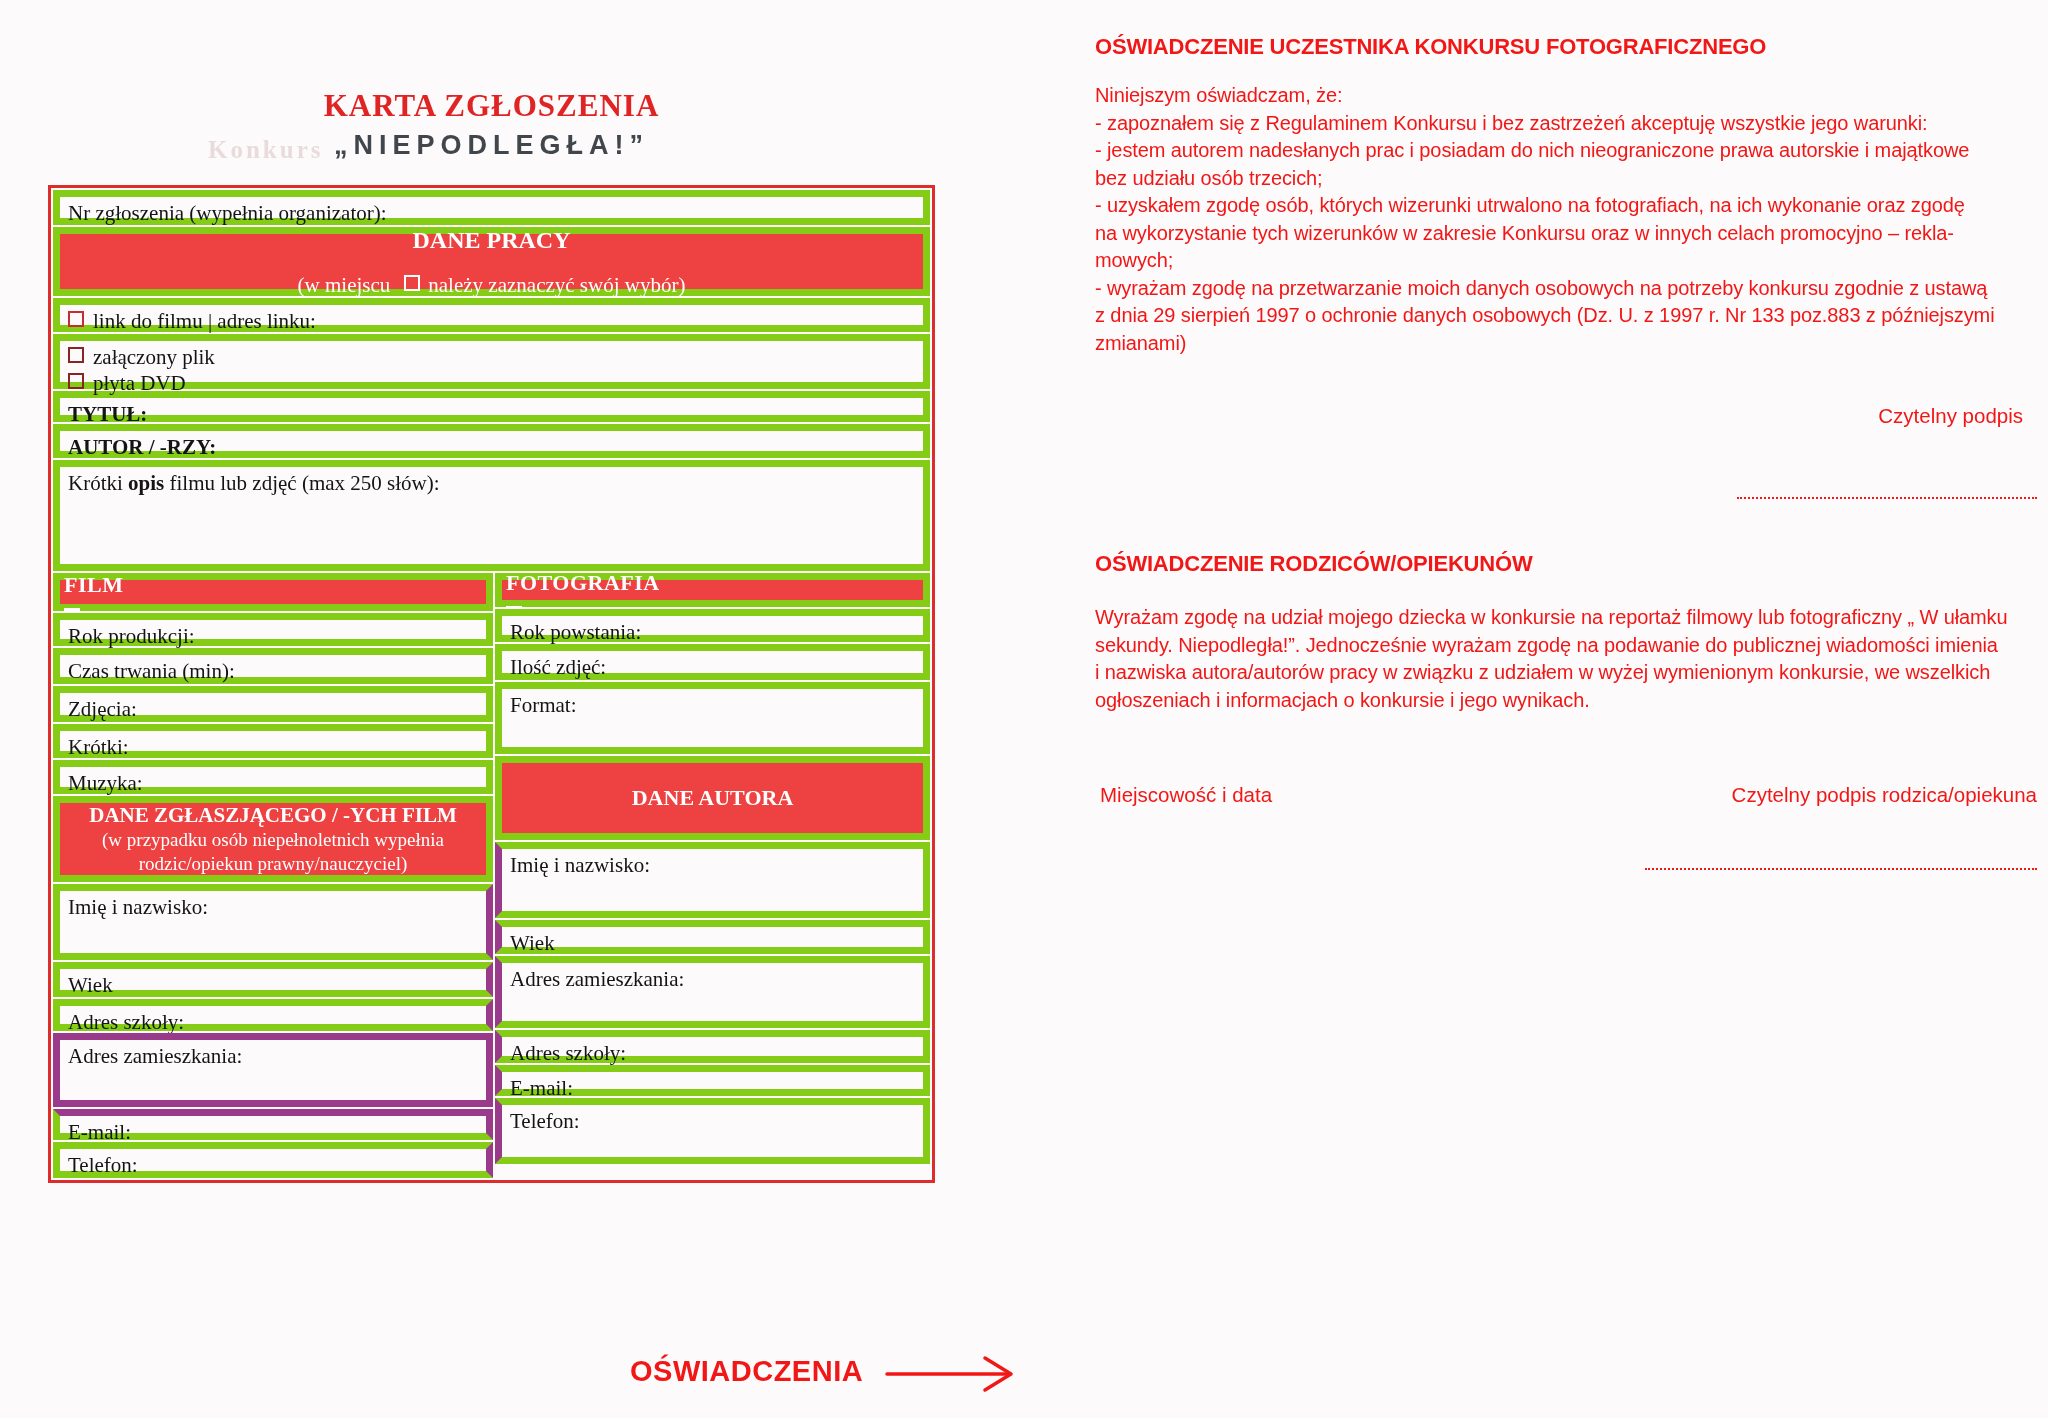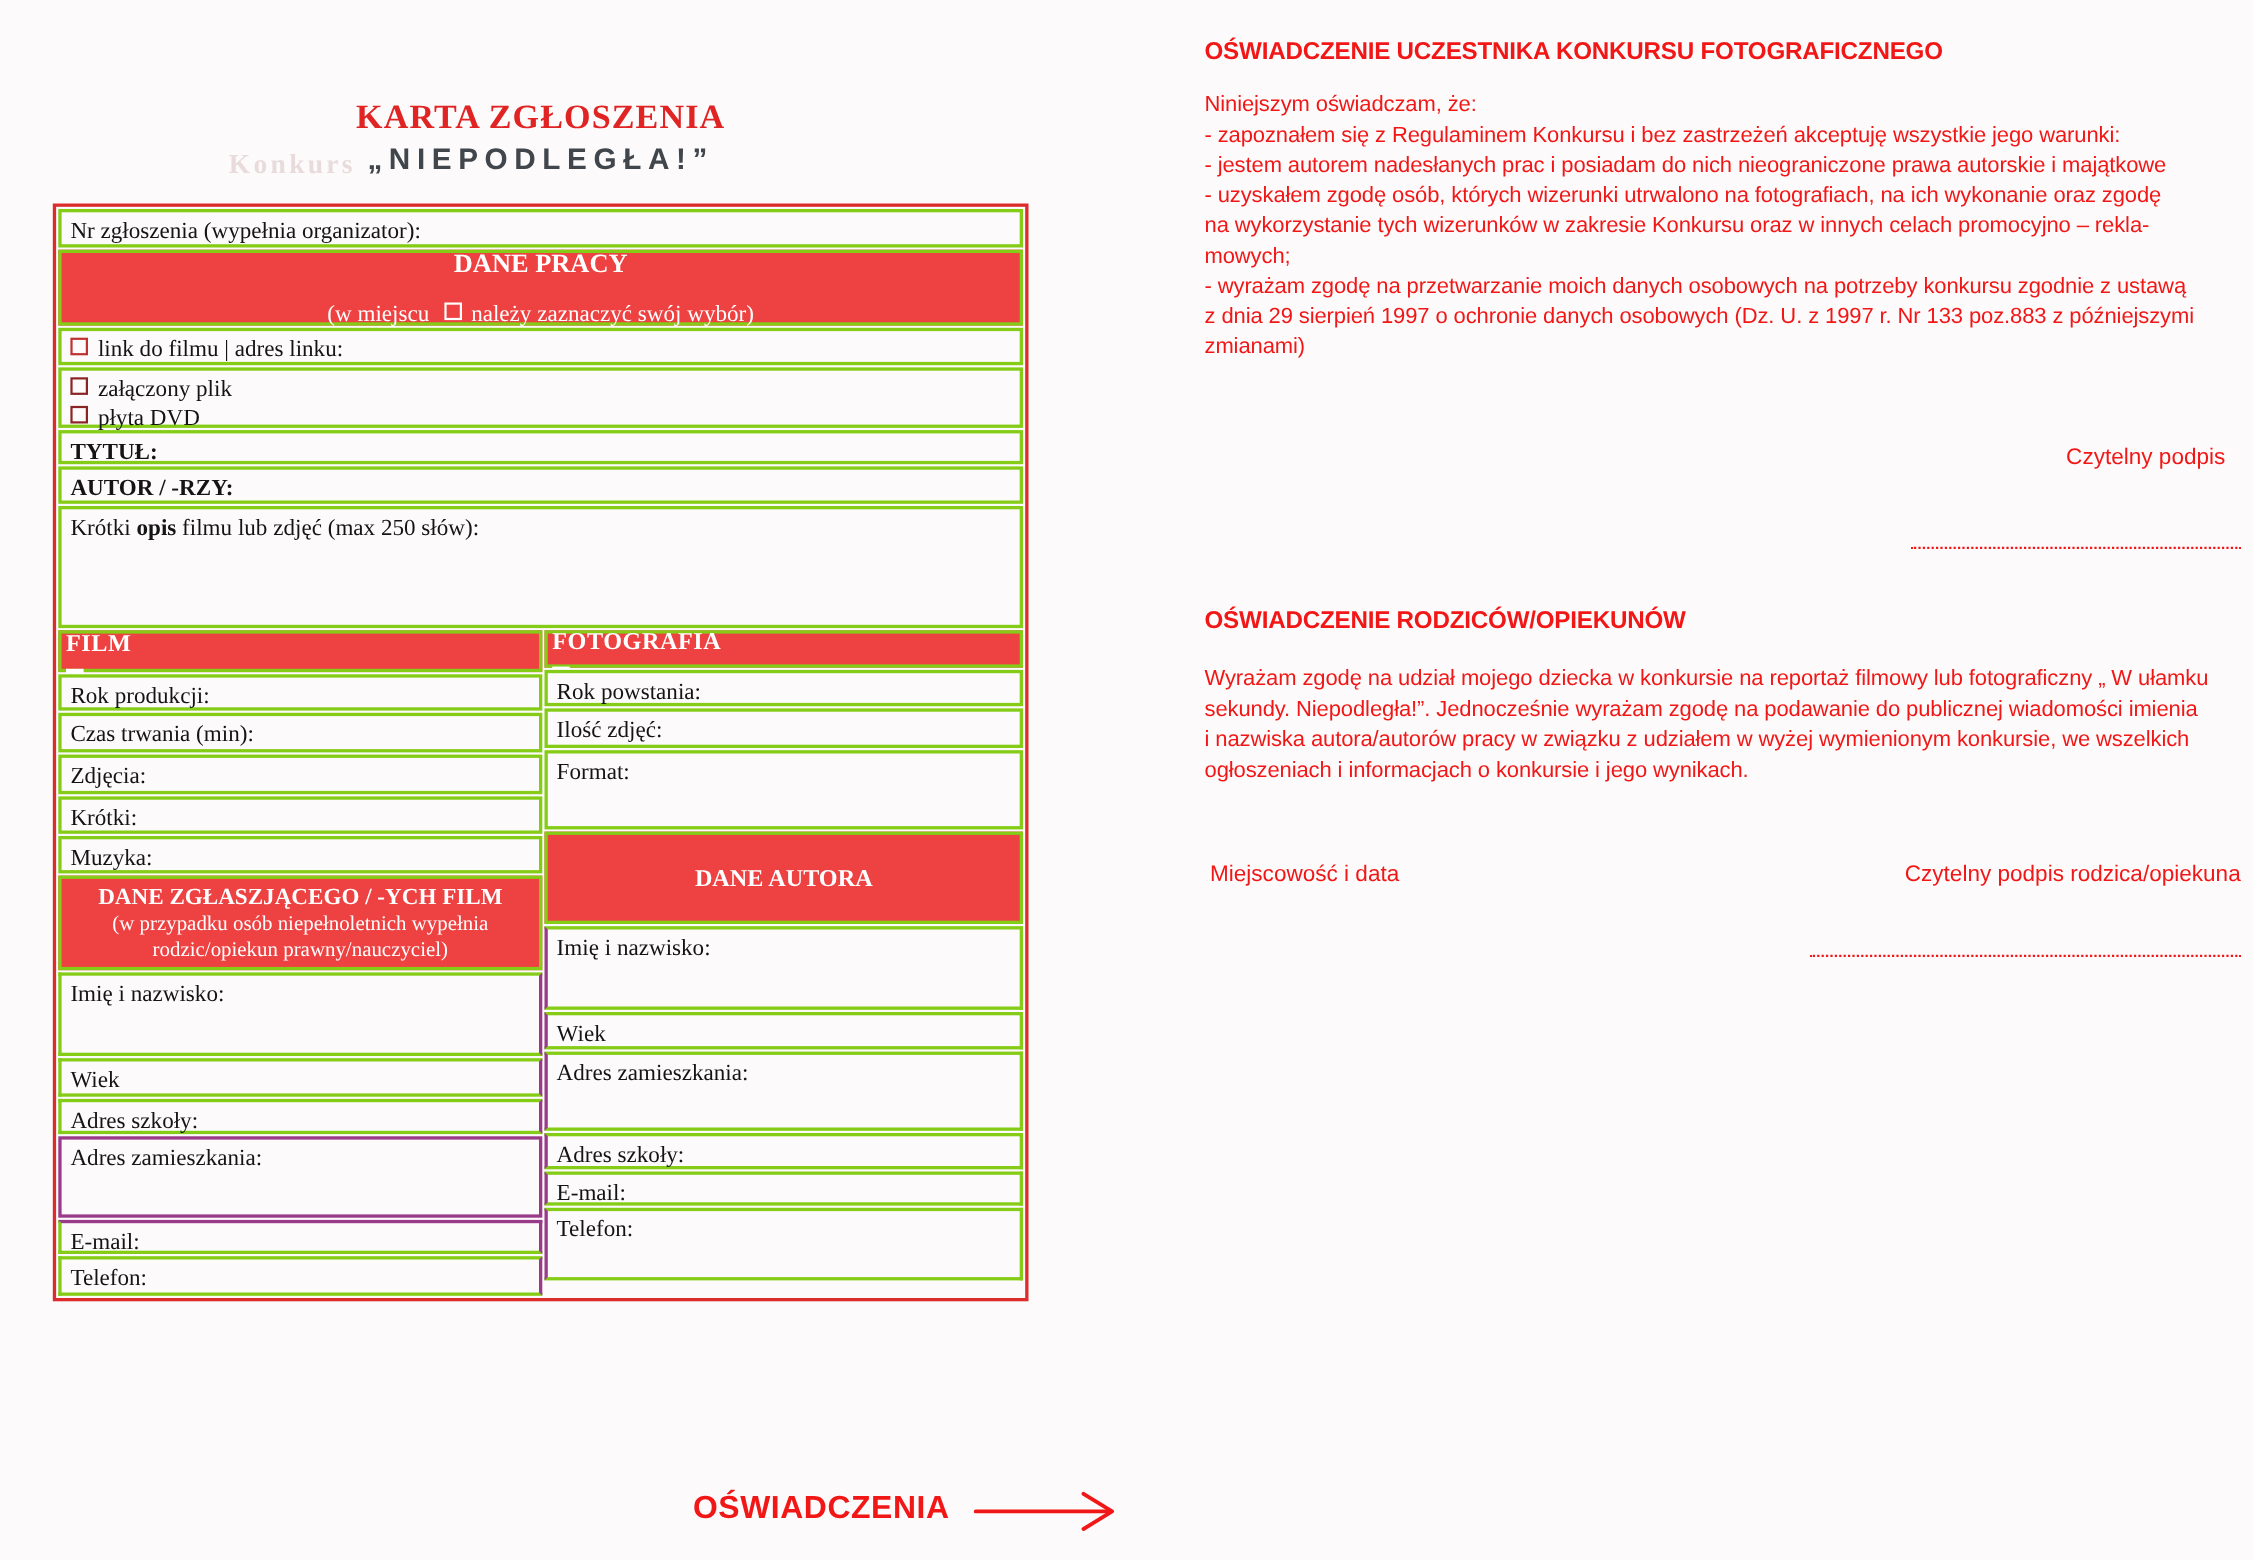--- a/index.html
+++ b/index.html
@@ -11,21 +11,21 @@
   .main-title{font-family:"Liberation Serif",serif;font-weight:bold;font-size:31px;
               letter-spacing:1px;color:#e02424;}
   .sub-title{margin-top:6px;font-family:"Liberation Sans",sans-serif;font-weight:bold;
              font-size:27px;letter-spacing:6px;color:#41464c;position:relative;z-index:2;}
   .ghost-text{position:absolute;left:208px;top:136px;font-family:"Liberation Serif",serif;
               font-weight:bold;font-size:25px;letter-spacing:3px;color:#b98f8f;opacity:.28;z-index:1;}
 
   
   .ftable{position:absolute;left:48px;top:185px;width:887px;box-sizing:border-box;
           border:3px solid #dd2c2c;padding:2px;background:#fcfafa;}
-  .frow{box-sizing:border-box;border:3px solid #84cc16;margin-bottom:2px;
+  .frow{box-sizing:border-box;border:7px solid #84cc16;margin-bottom:2px;
         padding:3px 8px;font-size:21px;line-height:26px;background:#fcfafa;}
   .frow:last-child{margin-bottom:0;}
   .bold{font-weight:bold;}
   .red{background:#ee4141;color:#fff;text-align:center;display:flex;
        flex-direction:column;justify-content:center;padding:3px 4px;}
   .red .hl1{font-weight:bold;font-size:24px;line-height:28px;}
   .red .hl2{font-size:21px;line-height:26px;}
   .fcols{display:flex;gap:2px;}
   .fcol{display:flex;flex-direction:column;box-sizing:border-box;}
   .fcol.lft{width:440px;}
@@ -149,20 +149,21 @@
   </div>
 </div>
 
 <div class="decl">
   <div class="decl-h dh1">OŚWIADCZENIE UCZESTNIKA KONKURSU FOTOGRAFICZNEGO</div>
 
   <div class="dlines dl1">
     <div>Niniejszym oświadczam, że:</div>
     <div>- zapoznałem się z Regulaminem Konkursu i bez zastrzeżeń akceptuję wszystkie jego warunki:</div>
     <div>- jestem autorem nadesłanych prac i posiadam do nich nieograniczone prawa autorskie i majątkowe</div>
+    <div>bez udziału osób trzecich;</div>
     <div>- uzyskałem zgodę osób, których wizerunki utrwalono na fotografiach, na ich wykonanie oraz zgodę</div>
     <div>na wykorzystanie tych wizerunków w zakresie Konkursu oraz w innych celach promocyjno – rekla-</div>
     <div>mowych;</div>
     <div>- wyrażam zgodę na przetwarzanie moich danych osobowych na potrzeby konkursu zgodnie z ustawą</div>
     <div>z dnia 29 sierpień 1997 o ochronie danych osobowych (Dz. U. z 1997 r. Nr 133 poz.883 z późniejszymi</div>
     <div>zmianami)</div>
   </div>
 
   <div class="sig-right s1">Czytelny podpis</div>
   <div class="dots dots1"></div>

